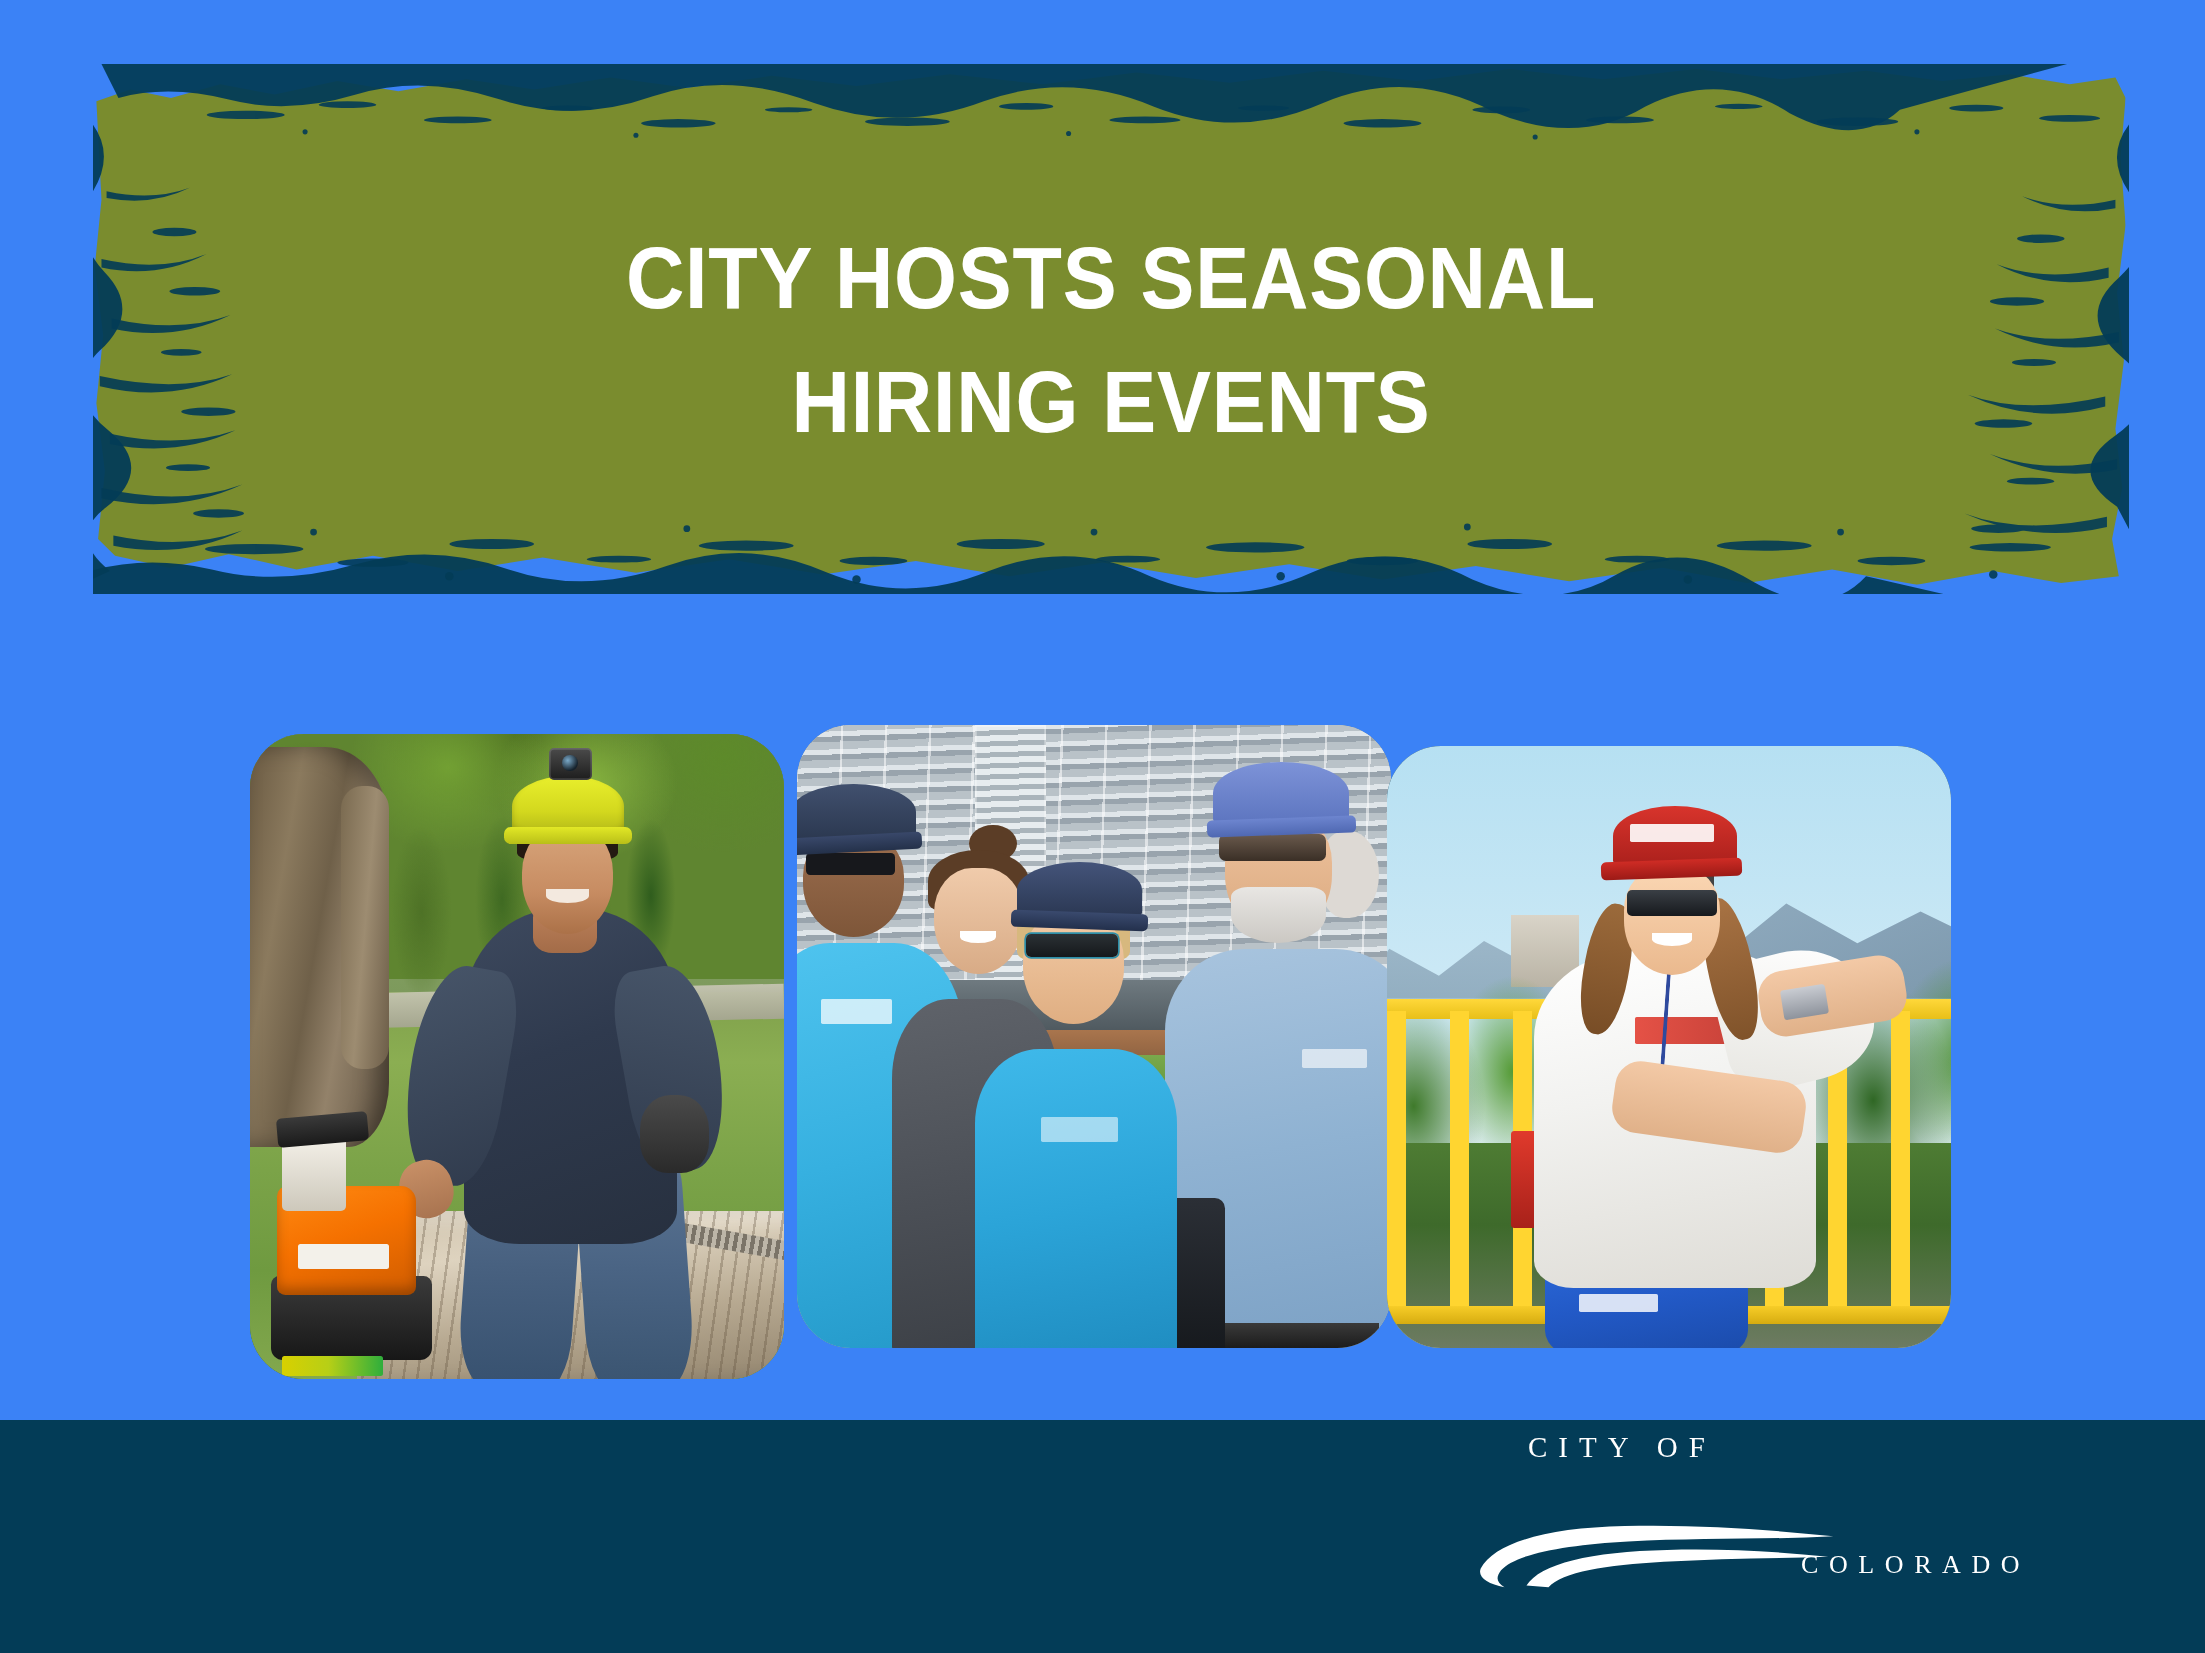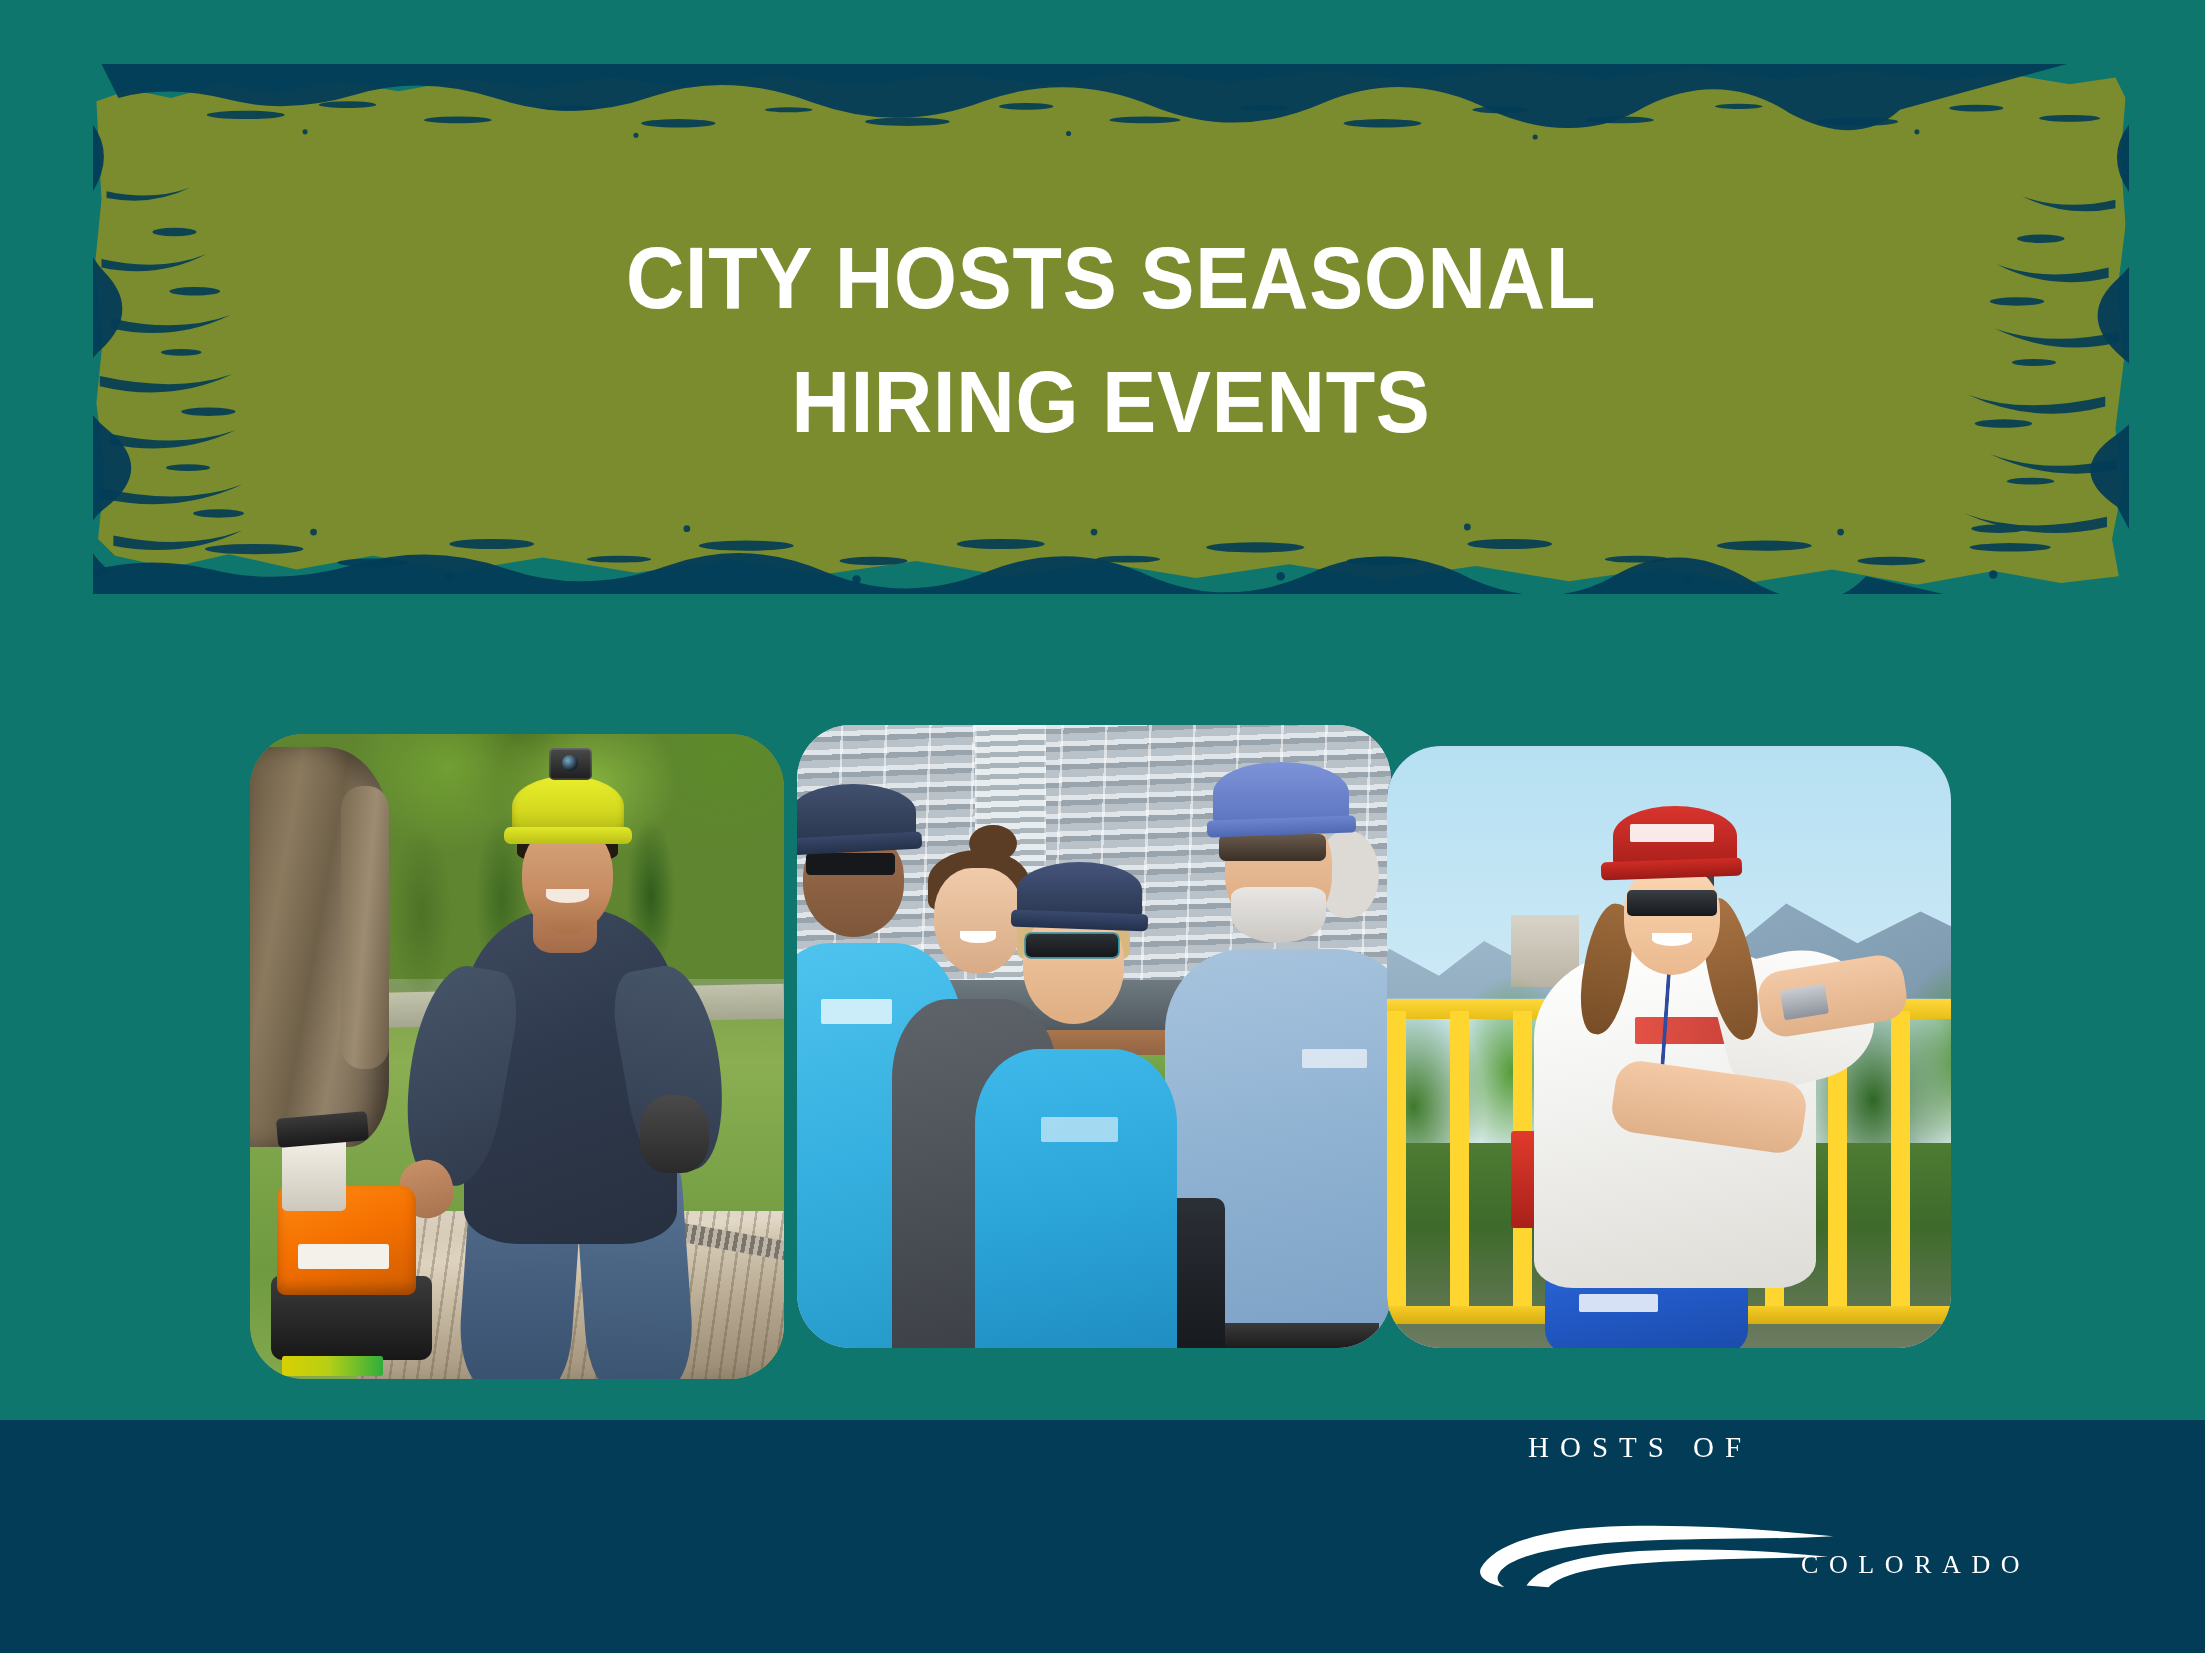--- a/index.html
+++ b/index.html
@@ -5,21 +5,21 @@
   * { margin:0; padding:0; box-sizing:border-box; }
   html, body {
     width:2205px; height:1654px;
     background:#033C57;
     font-family:"Liberation Sans", sans-serif;
     overflow:hidden;
   }
   #stage {
     position:relative;
     width:2205px; height:1420px;
-    background:#0f766e;
+    background:#3b82f6;
   }
 
   
   #brush-banner {
     position:absolute;
     left:93px; top:64px;
     width:2036px; height:530px;
   }
   #brush-banner svg { display:block; width:100%; height:100%; }
 
@@ -575,21 +575,21 @@
       <div class="layer" id="p3-face"></div>
       <div class="layer" id="p3-smile"></div>
       <div class="layer" id="p3-sun"></div>
       <div class="layer" id="p3-cap"></div>
       <div class="layer" id="p3-captxt"></div>
       <div class="layer" id="p3-brim"></div>
     </div>
   </div>
 
   <div id="logo-block">
-    <div id="logo-cityof">HOSTS OF</div>
+    <div id="logo-cityof">CITY OF</div>
     <div id="logo-colorado">COLORADO</div>
     <div id="logo-swoosh">
       <svg viewBox="0 0 420 80" preserveAspectRatio="none">
         <path d="M2,56 C18,26 78,8 172,6 C258,4 340,10 418,18 C340,22 256,20 176,24 C104,28 44,38 26,58 C20,66 20,72 30,78 C10,74 -2,66 2,56 Z" fill="#FFFFFF"></path>
         <path d="M56,76 C72,50 132,36 222,34 C286,32 350,36 412,42 C348,44 282,44 218,48 C150,52 98,60 82,78 Z" fill="#FFFFFF"></path>
       </svg>
     </div>
   </div>
 
 </div>

